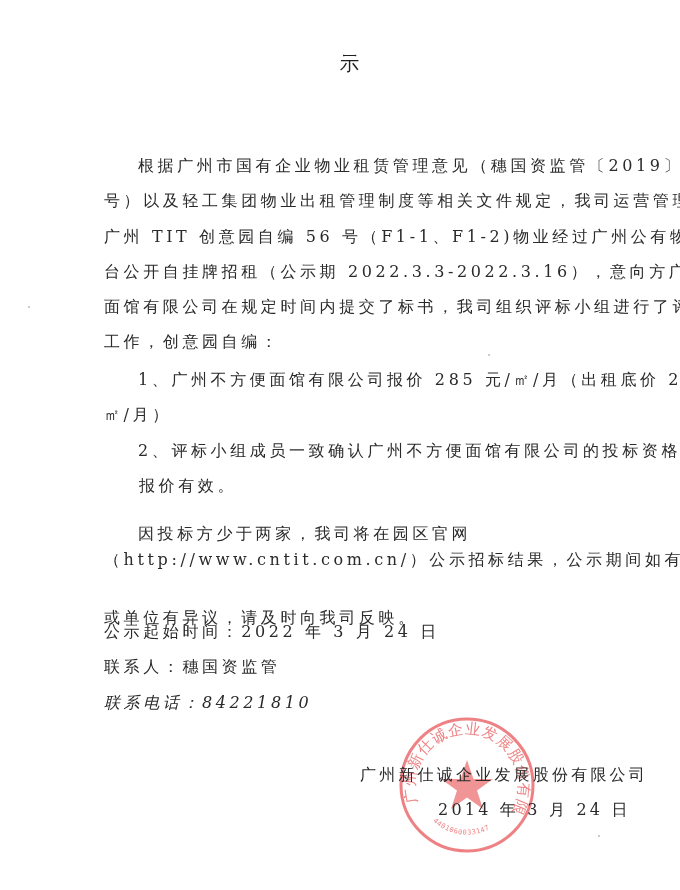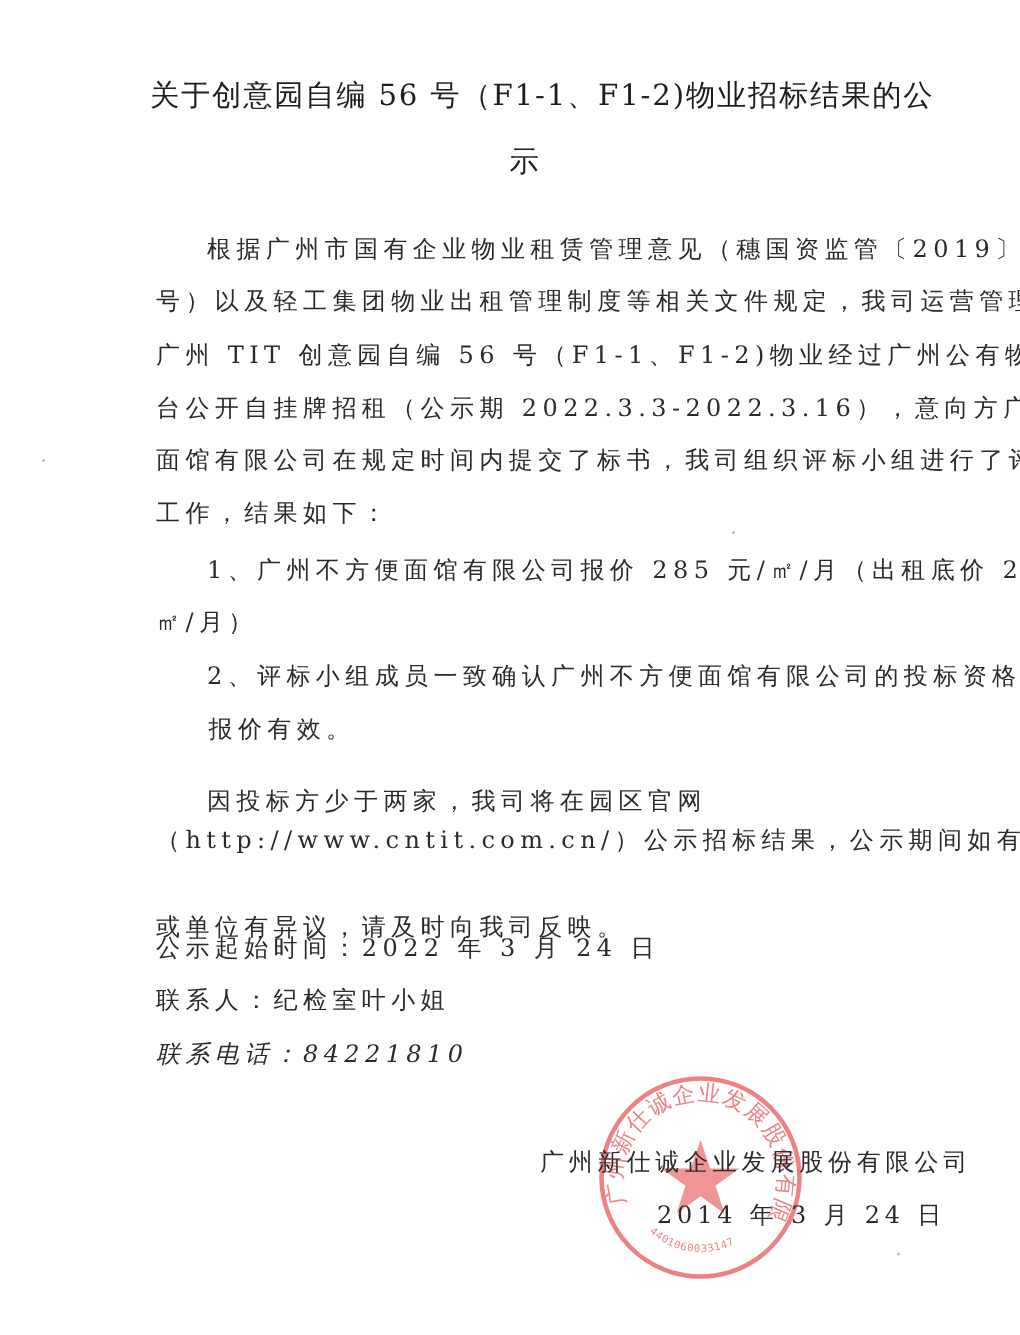--- a/index.html
+++ b/index.html
@@ -60,42 +60,41 @@
       position: absolute;
       width: 2px; height: 2px;
       background: #bbbbbb;
       border-radius: 1px;
     }
   </style>
 </head>
 <body>
 
 <div class="title">
-  <span class="t1">关于创意园自编 56 号（F1-1、F1-2)物业招标结果的公</span>
   <span class="t2">示</span>
 </div>
 
 <div class="line indent" style="top:156px;">根据广州市国有企业物业租赁管理意见（穗国资监管〔2019〕2</div>
 <div class="line" style="top:191px;">号）以及轻工集团物业出租管理制度等相关文件规定，我司运营管理的</div>
 <div class="line" style="top:227px;">广州 TIT 创意园自编 56 号（F1-1、F1-2)物业经过广州公有物业出租平</div>
 <div class="line" style="top:262px;">台公开自挂牌招租（公示期 2022.3.3-2022.3.16），意向方广州不方便</div>
 <div class="line" style="top:297px;">面馆有限公司在规定时间内提交了标书，我司组织评标小组进行了评标</div>
-<div class="line" style="top:332px;">工作，结果如下：</div>
+<div class="line" style="top:332px;">工作，创意园自编：</div>
 
 <div class="line indent" style="top:370px;">1、广州不方便面馆有限公司报价 285 元/㎡/月（出租底价 285 元/</div>
 <div class="line" style="top:405px;">㎡/月）</div>
 <div class="line indent" style="top:441px;">2、评标小组成员一致确认广州不方便面馆有限公司的投标资格和</div>
 <div class="line" style="top:476px;margin-left:35px;">报价有效。</div>
 
 <div class="line indent" style="top:514px;margin-top:10px;">因投标方少于两家，我司将在园区官网</div>
 <div class="line" style="top:550px;">（http://www.cntit.com.cn/）公示招标结果，公示期间如有任何个人</div>
 <div class="line" style="top:608px;">或单位有异议，请及时向我司反映。</div>
 
 <div class="line" style="top:622px;">公示起始时间：2022 年 3 月 24 日</div>
-<div class="line" style="top:657px;">联系人：纪检室叶小姐</div>
+<div class="line" style="top:657px;">联系人：穗国资监管</div>
 <div class="line" style="top:693px;font-style:italic;">联系电话：84221810</div>
 
 <div class="stamp">
   <svg width="138" height="138" viewBox="0 0 138 138">
     <defs>
       <path id="ringPath" d="M 22 92 A 52 52 0 1 1 116 92"></path>
       <path id="numPath" d="M 30 100 A 50 50 0 0 0 108 100"></path>
     </defs>
     <circle cx="69" cy="69" r="66" fill="none" stroke="#e8585a" stroke-width="3"></circle>
     <text font-size="15" fill="#e8585a" font-family="DejaVu Sans, sans-serif" letter-spacing="1">

